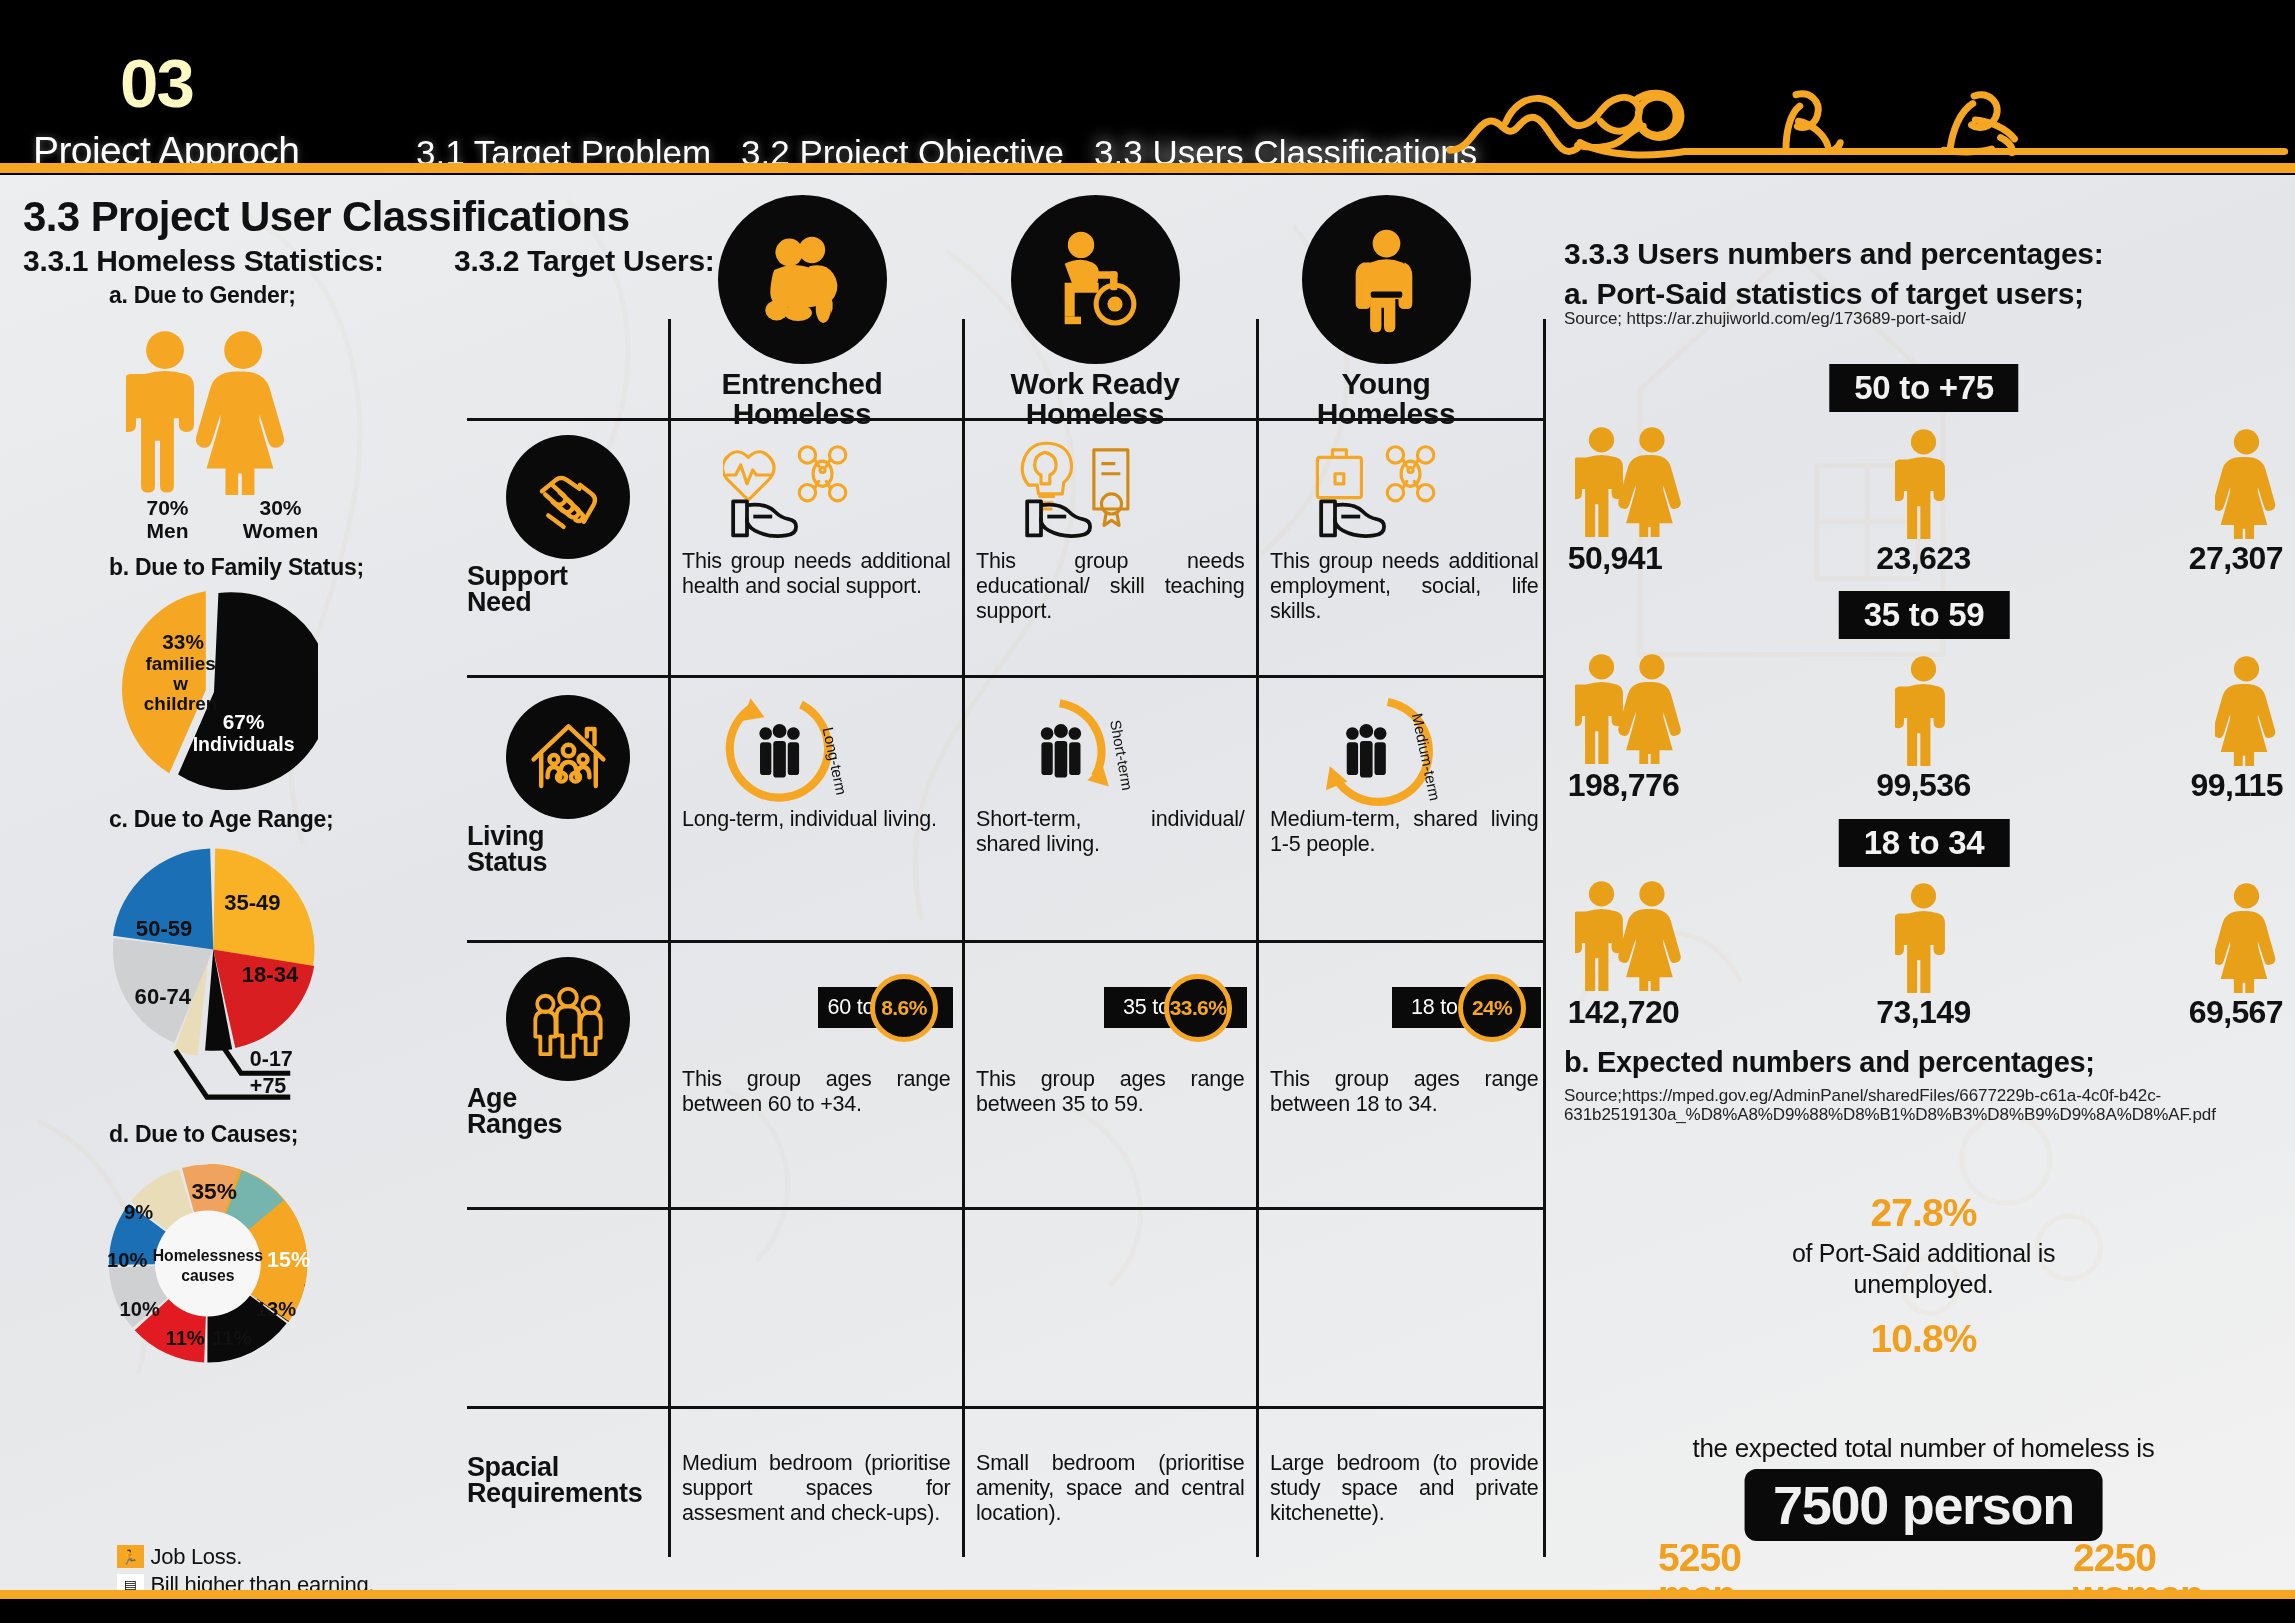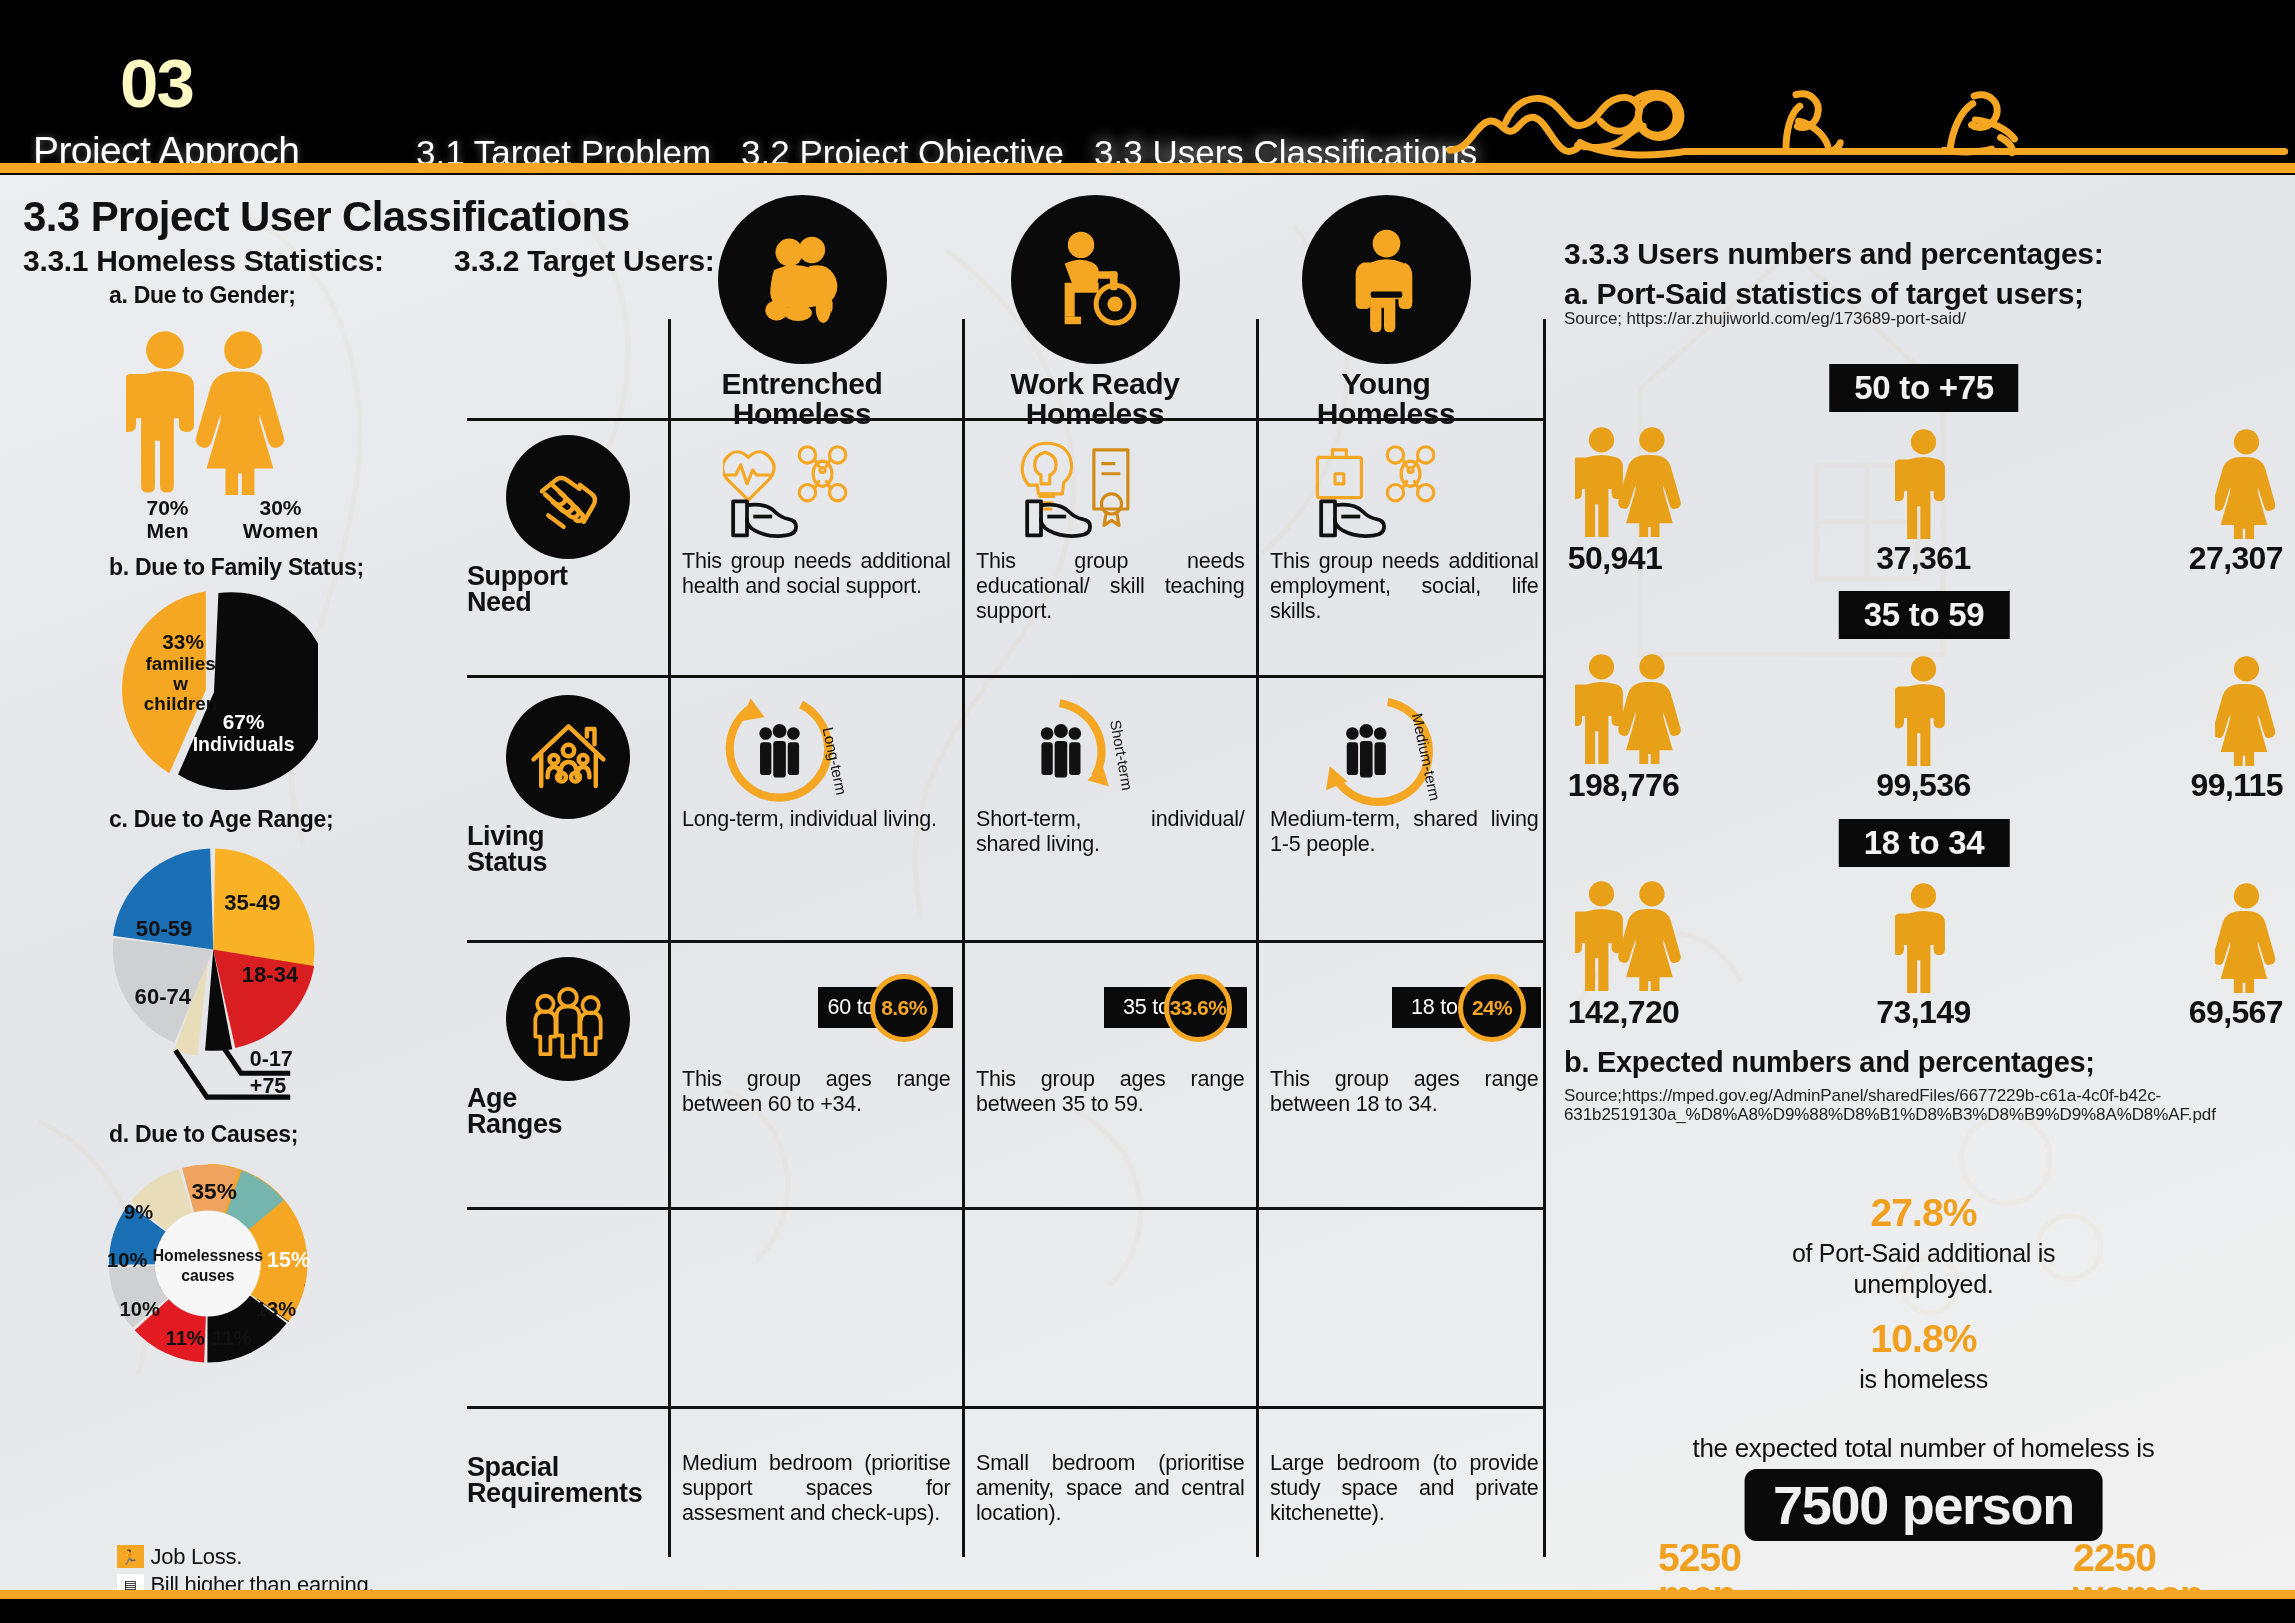--- a/index.html
+++ b/index.html
@@ -730,21 +730,21 @@
       <svg width="63" height="111" viewBox="0 0 100 176">
           <g fill="#e8a019">
         <circle cx="50" cy="22" r="20"></circle>
         <path d="M50 46 q24 0 30 19 l15 53 q3 10 -6 13 t-11 -6 l-10 -31 v7 l15 53 h-21 v56 q0 7 -7 7 t-7 -7 v-50 h-4 v50 q0 7 -7 7 t-7 -7 v-56 h-21 l15 -53 v-7 l-10 31 q-3 9 -11 6 t-6 -13 l15 -53 q6 -19 30 -19 z"></path>
       </g>
         </svg>
     </div>
   </div>
   <div class="numrow" style="left:1564px; top:365px;">
     <div class="n1">50,941</div>
-    <div class="n2">37,361</div>
+    <div class="n2">23,623</div>
     <div class="n3">27,307</div>
   </div>
 
   <div class="chip" style="left:1924px; top:416px;">35 to 59</div>
   <div class="peoplerow" style="left:1564px; top:471px;">
     <div class="pg both">
       <svg width="111" height="111" viewBox="0 0 176 176">
           <g fill="#e8a019">
         <circle cx="42" cy="22" r="20"></circle>
         <path d="M18 50 q24 -8 48 0 q10 3 10 15 v42 q0 9 -9 9 t-9 -9 v-7 h-5 v74 q0 8 -8 8 t-8 -8 v-50 h-5 v50 q0 8 -8 8 t-8 -8 v-74 h-5 v7 q0 9 -9 9 t-9 -9 v-42 q0 -12 10 -15 z"></path>
@@ -812,21 +812,20 @@
   </div>
 
   <h2 class="sub" style="left:1564px; top:871px; font-size:29px;">b. Expected numbers and percentages;</h2>
   <div class="srcline" style="left:1564px; top:911px; width:726px;">Source;https://mped.gov.eg/AdminPanel/sharedFiles/6677229b-c61a-4c0f-b42c-631b2519130a_%D8%A8%D9%88%D8%B1%D8%B3%D8%B9%D9%8A%D8%AF.pdf</div>
 
   <div class="bigpct" style="top:1016px;">27.8%</div>
   <div class="pcttext" style="top:1063px;">of Port-Said additional is</div>
   <div class="pcttext" style="top:1094px;">unemployed.</div>
 
   <div class="bigpct" style="top:1142px;">10.8%</div>
-  <div class="pcttext" style="top:1189px;">is homeless</div>
 
   <div class="expline" style="top:1258px;">the expected total number of homeless is</div>
 
   <div style="position:absolute; left:1564px; top:1294px; width:719px;">
     <div class="bigbox">7500 person</div>
   </div>
 
   <div class="mw" style="left:1658px; top:1364px;">
     <span>5250</span><br>
     <span>men</span>

